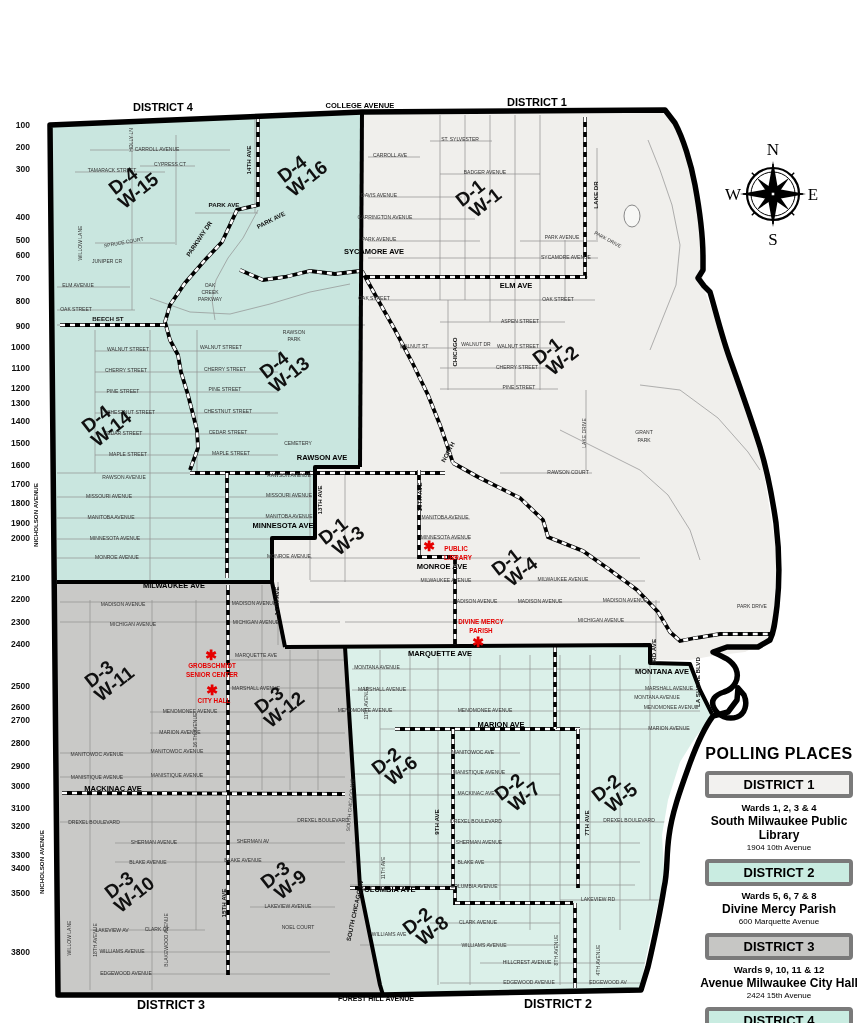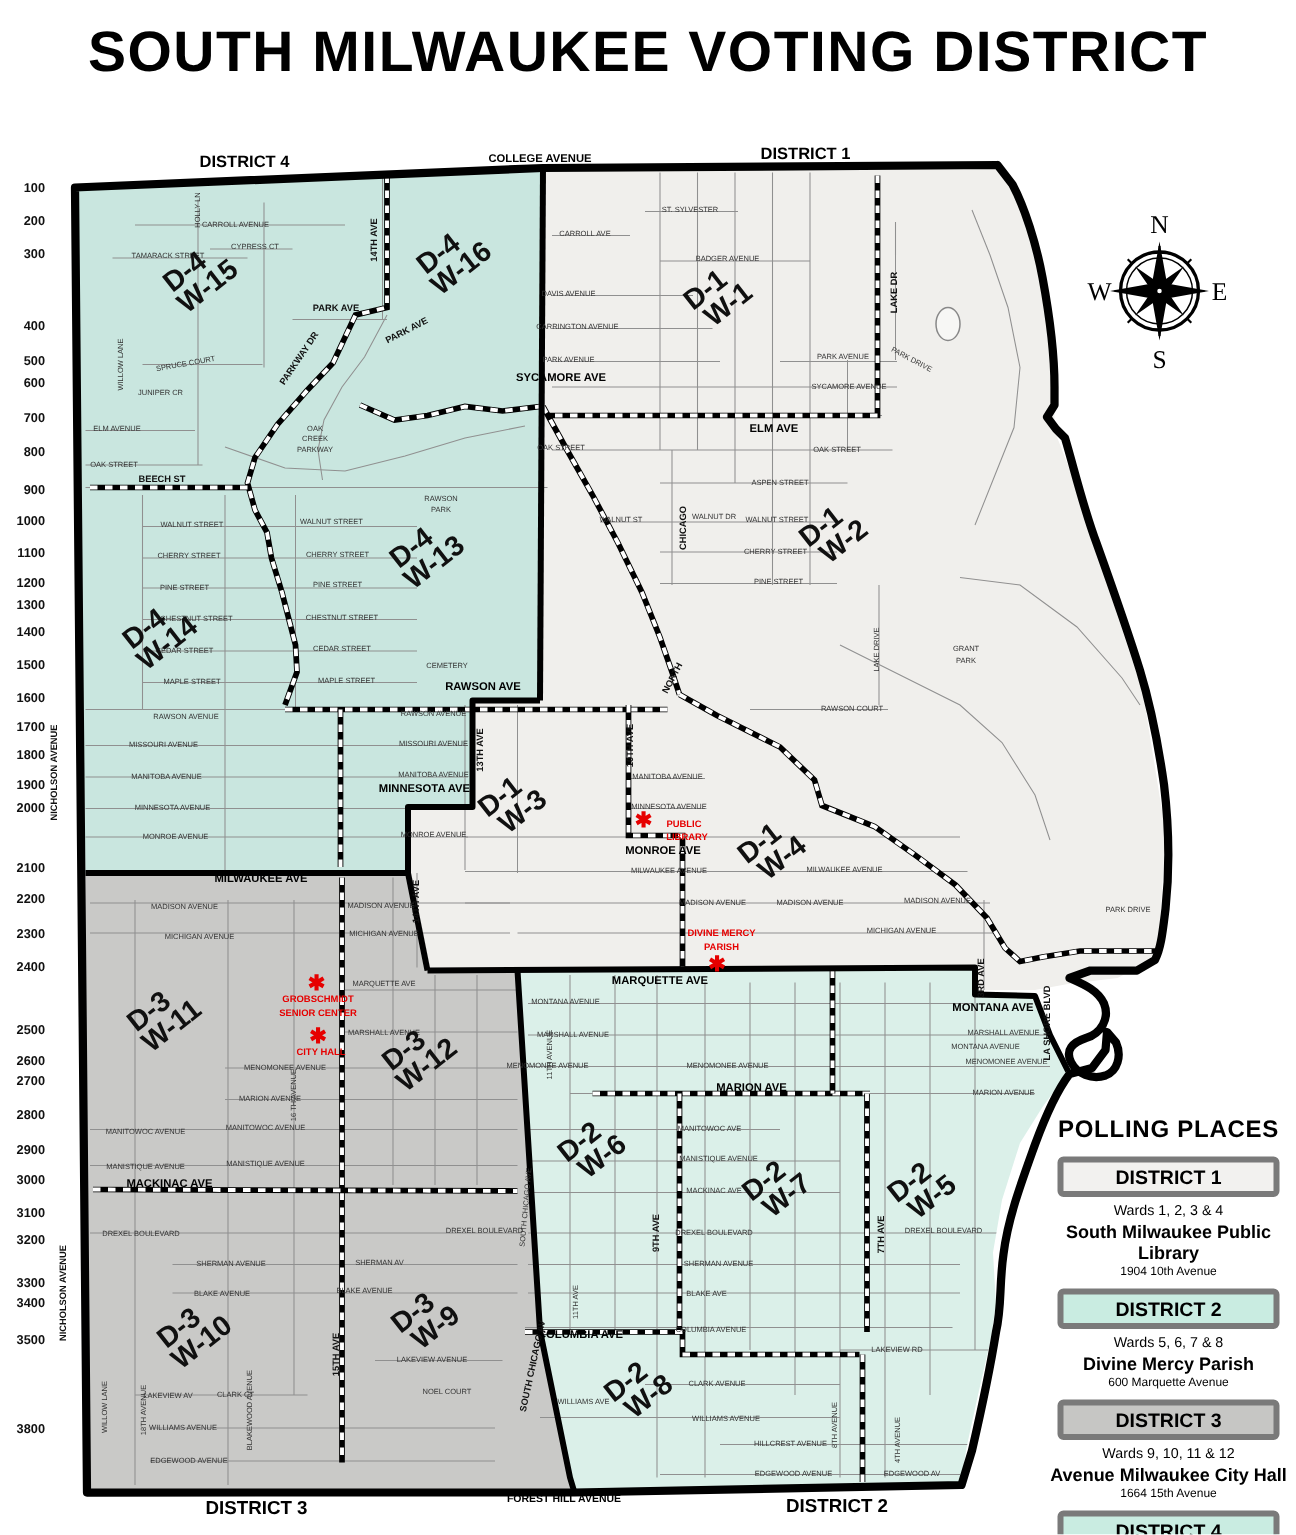--- a/index.html
+++ b/index.html
@@ -24,29 +24,28 @@
   .scale{font-size:8.5px;font-weight:bold;fill:#111;text-anchor:end;}
   .edge{font-weight:bold;fill:#000;text-anchor:middle;}
   .poi-star{font-size:14px;font-weight:bold;fill:#e60000;text-anchor:middle;}
   .poi-txt{font-size:6.3px;font-weight:bold;fill:#e60000;text-anchor:middle;}
   .compass-letter{font-family:"Liberation Serif",serif;font-size:17px;fill:#000;text-anchor:middle;}
   
   .legend{position:absolute;left:695px;top:745px;width:168px;text-align:center;}
   .legend-title{font-size:16px;font-weight:900;color:#000;margin-bottom:8px;letter-spacing:.5px;}
   .legend-box{width:140px;margin:0 auto;border:4px solid #7a7a7a;border-radius:4px;
     font-size:13px;font-weight:bold;color:#000;padding:2px 0;}
-  .legend-wards{font-size:9.5px;color:#000;margin-top:4px;}
+  .legend-wards{font-size:9.5px;color:#000;margin-top:4px;font-weight:bold;}
   .legend-place{font-size:12px;font-weight:bold;color:#000;margin-top:1px;}
   .legend-addr{font-size:8px;color:#000;margin-top:1px;margin-bottom:7px;}
 </style>
 </head>
 <body>
 
 <div class="stage">
-  <div class="page-title">SOUTH MILWAUKEE VOTING DISTRICT</div>
 
   <svg id="map" width="864" height="1023" viewBox="0 0 864 1023">
     <defs>
       <clipPath id="mapclip">
         <path d="M50,125 L362,112 L665,110 L675,123 L695,185 L703,258 L703,287 L717,323 L737,385 L762,462 L777,555 L772,638 L745,652 L712,660 L712,715 L695,738 L680,762 L668,800 L662,835 L664,870 L660,895 L652,930 L645,962 L641,990 L383,995 L58,995 Z"></path>
       </clipPath>
     </defs>
 
     <g>
       <polygon class="d4" points="50,125 362,113 360,467 315,467 315,538 272,538 272,582 57,582"></polygon>
@@ -540,21 +539,21 @@
         <div>
           <div class="legend-box" style="background: rgb(201, 236, 225);">DISTRICT 2</div>
           <div class="legend-wards">Wards 5, 6, 7 &amp; 8</div>
           <div class="legend-place">Divine Mercy Parish</div>
           <div class="legend-addr">600 Marquette Avenue</div>
         </div>
         <div>
           <div class="legend-box" style="background: rgb(198, 198, 196);">DISTRICT 3</div>
           <div class="legend-wards">Wards 9, 10, 11 &amp; 12</div>
           <div class="legend-place">Avenue Milwaukee City Hall</div>
-          <div class="legend-addr">1664 15th Avenue</div>
+          <div class="legend-addr">2424 15th Avenue</div>
         </div>
         <div>
           <div class="legend-box" style="background: rgb(201, 236, 225);">DISTRICT 4</div>
           <div class="legend-wards">Wards 13, 14, 15 &amp; 16</div>
         </div>
       </div>
   </div>
 </div>
 
 </body></html>

